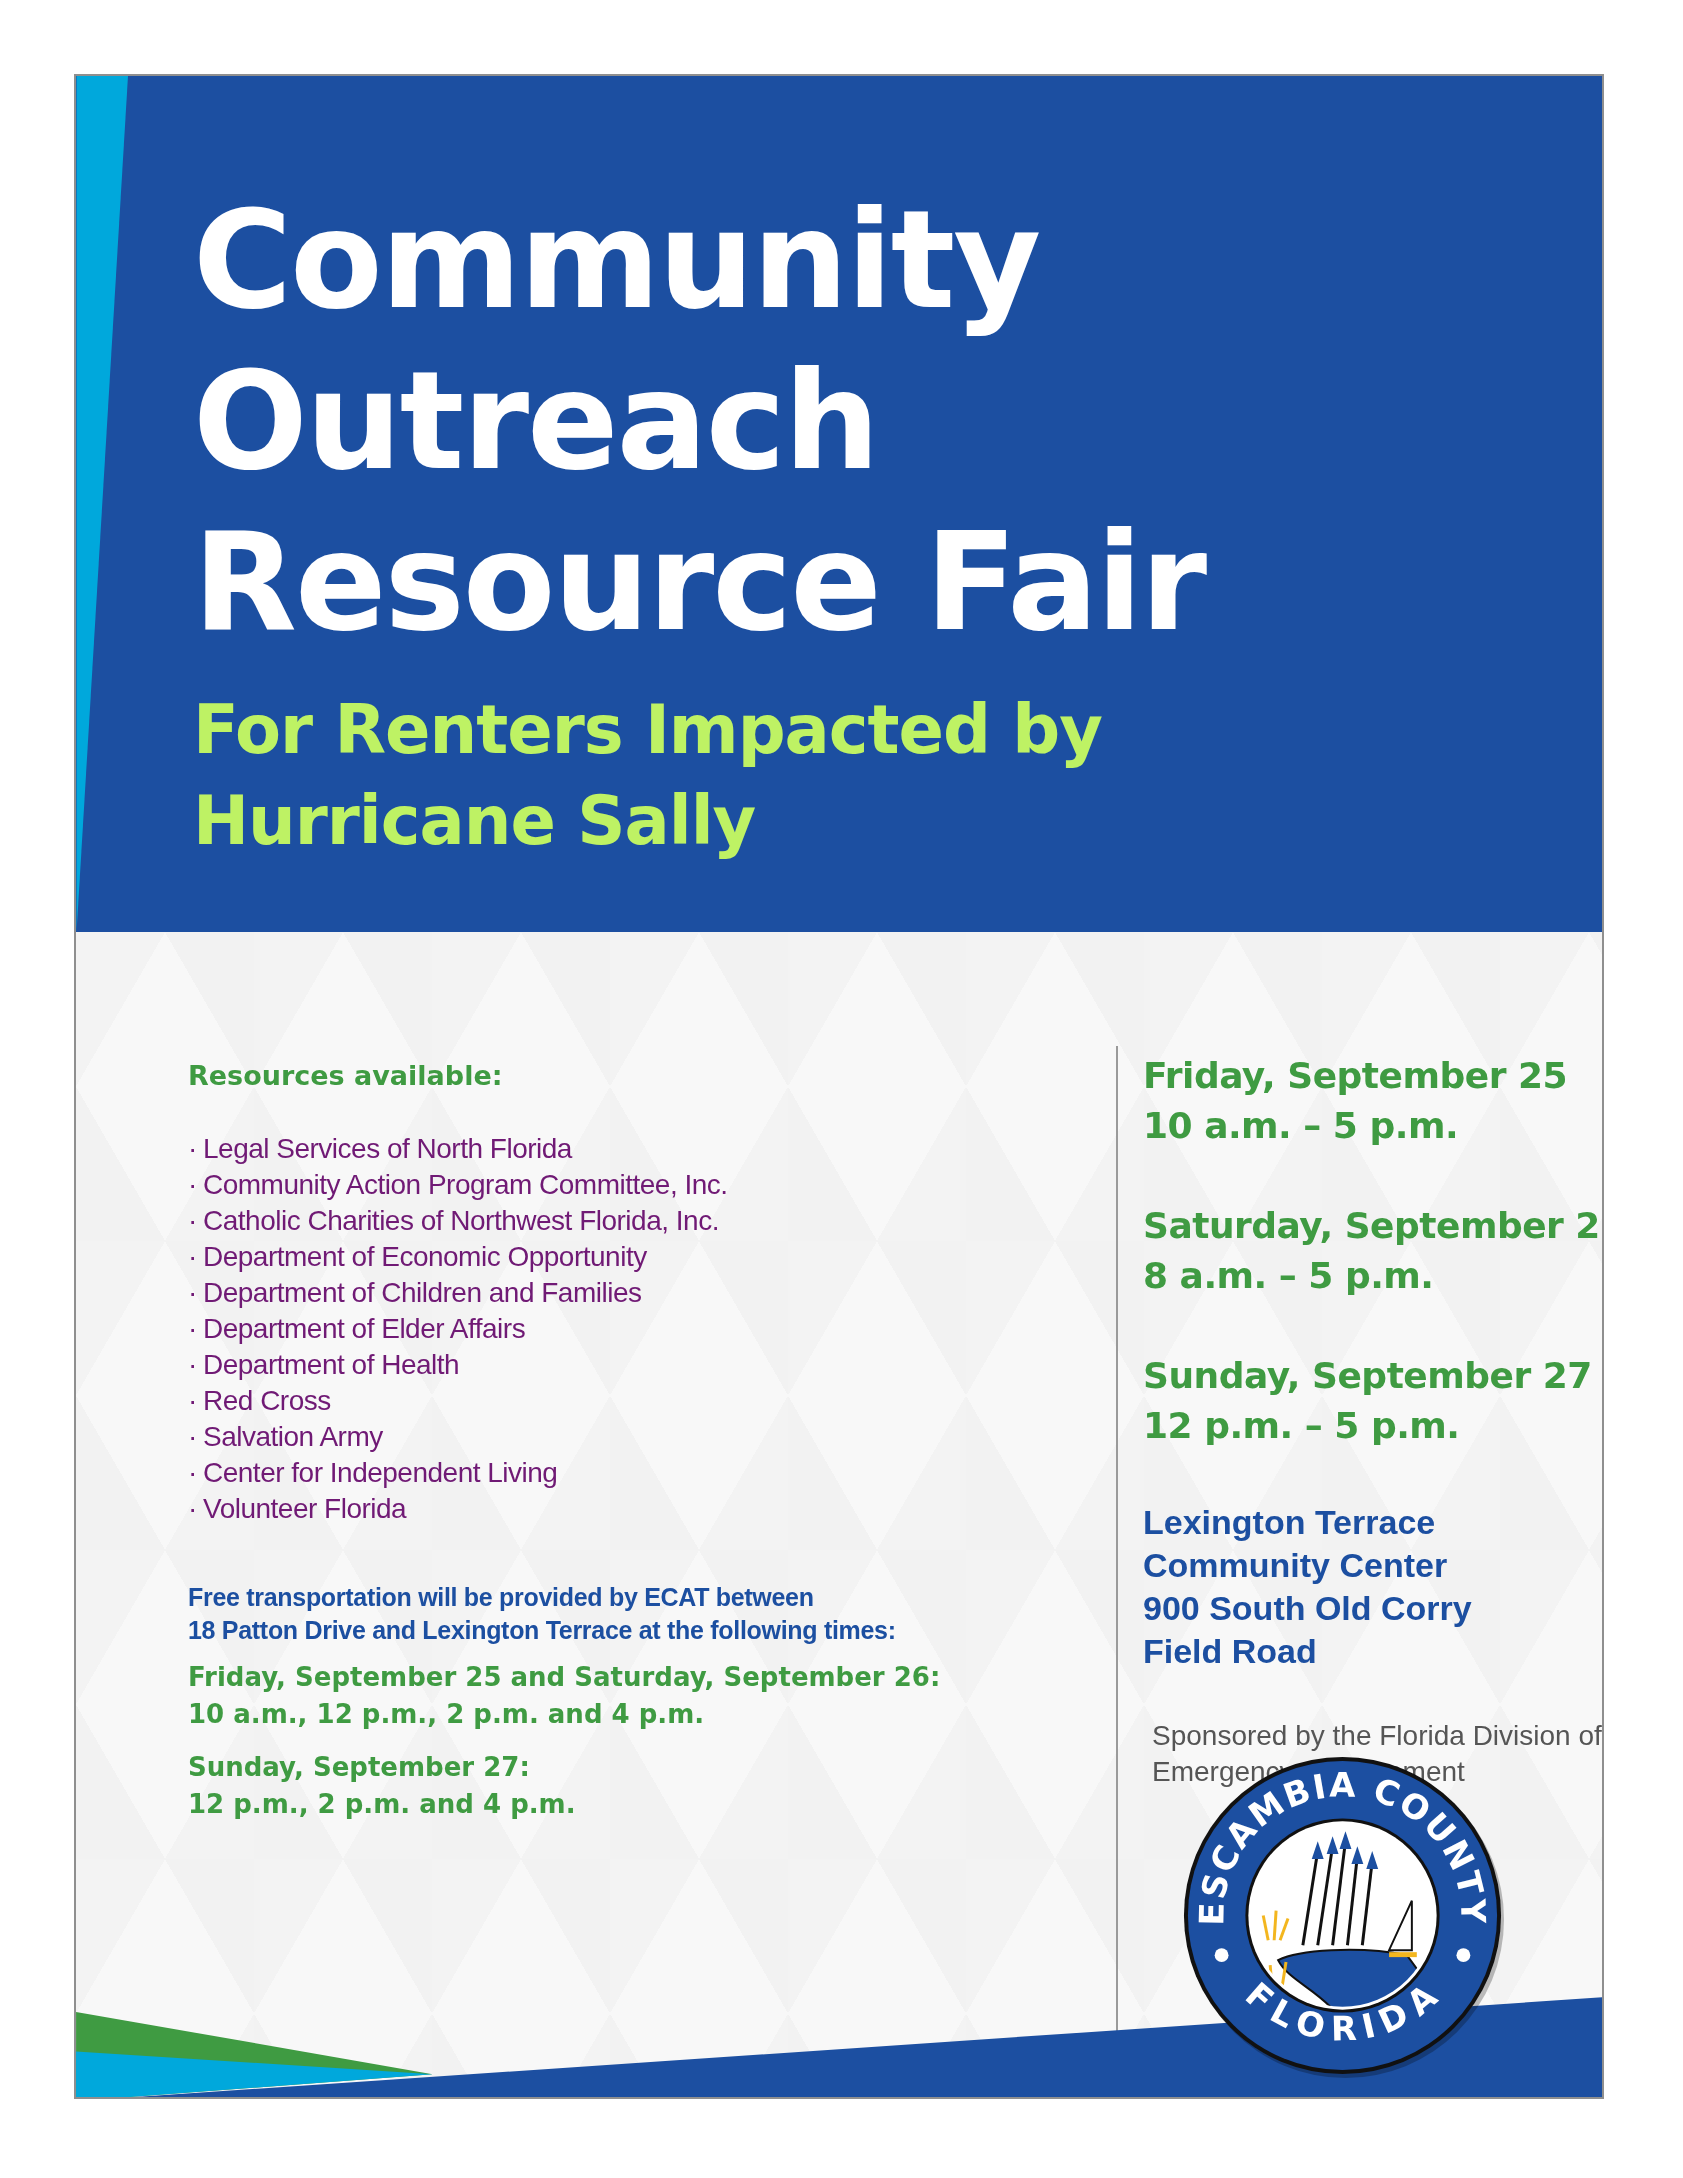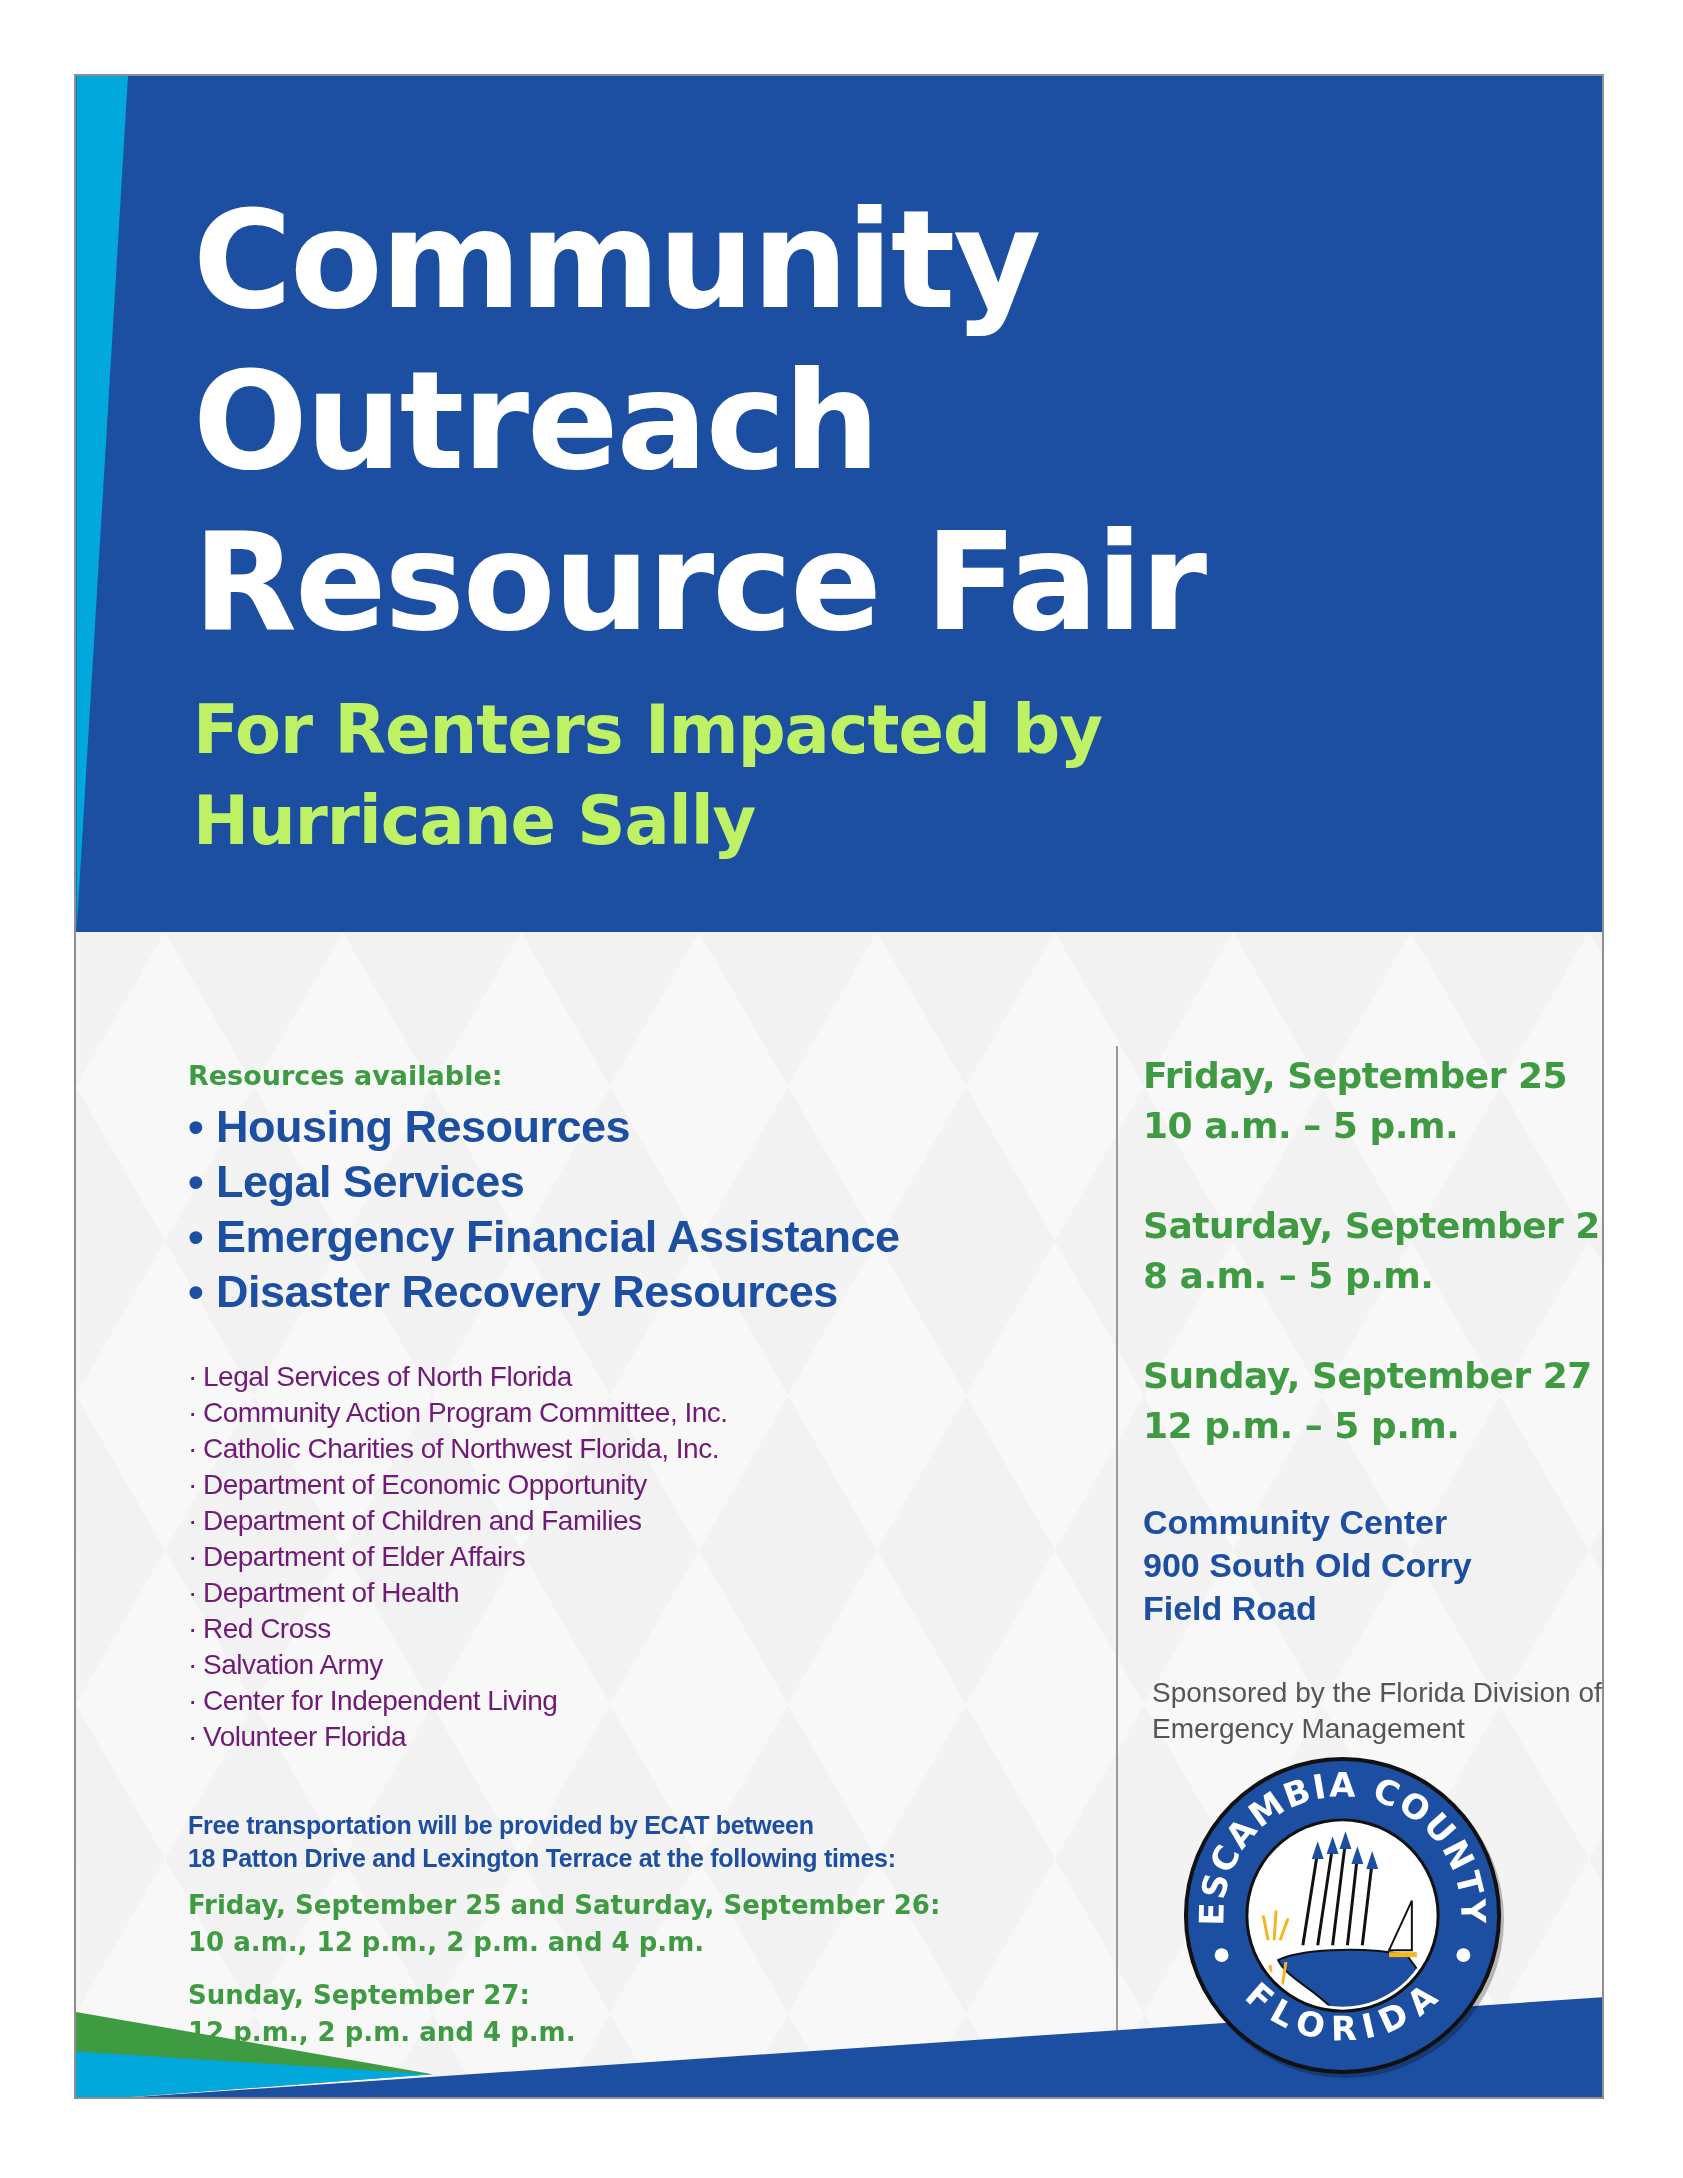--- a/index.html
+++ b/index.html
@@ -100,26 +100,20 @@
       <span>Resource Fair</span>
     </h1>
     <h2 class="subtitle">
       <span>For Renters Impacted by</span>
       <span>Hurricane Sally</span>
     </h2>
   </div>
 
   <div class="left-col">
     <div class="res-label">Resources available:</div>
-    <ul class="res-list">
-      <li><span class="bullet">•</span><span>Housing Resources</span></li>
-      <li><span class="bullet">•</span><span>Legal Services</span></li>
-      <li><span class="bullet">•</span><span>Emergency Financial Assistance</span></li>
-      <li><span class="bullet">•</span><span>Disaster Recovery Resources</span></li>
-    </ul>
 
     <ul class="org-list">
       <li><span class="bullet">·</span><span>Legal Services of North Florida</span></li>
       <li><span class="bullet">·</span><span>Community Action Program Committee, Inc.</span></li>
       <li><span class="bullet">·</span><span>Catholic Charities of Northwest Florida, Inc.</span></li>
       <li><span class="bullet">·</span><span>Department of Economic Opportunity</span></li>
       <li><span class="bullet">·</span><span>Department of Children and Families</span></li>
       <li><span class="bullet">·</span><span>Department of Elder Affairs</span></li>
       <li><span class="bullet">·</span><span>Department of Health</span></li>
       <li><span class="bullet">·</span><span>Red Cross</span></li>
@@ -151,20 +145,21 @@
     </p>
     <p class="day">
       <span>Saturday, September 26</span>
       <span>8 a.m. – 5 p.m.</span>
     </p>
     <p class="day">
       <span>Sunday, September 27</span>
       <span>12 p.m. – 5 p.m.</span>
     </p>
     <p class="venue">
+      <span>Lexington Terrace</span>
       <span>Community Center</span>
       <span>900 South Old Corry</span>
       <span>Field Road</span>
     </p>
     <p class="sponsor">
       <span>Sponsored by the Florida Division of</span>
       <span>Emergency Management</span>
     </p>
   </div>
 

